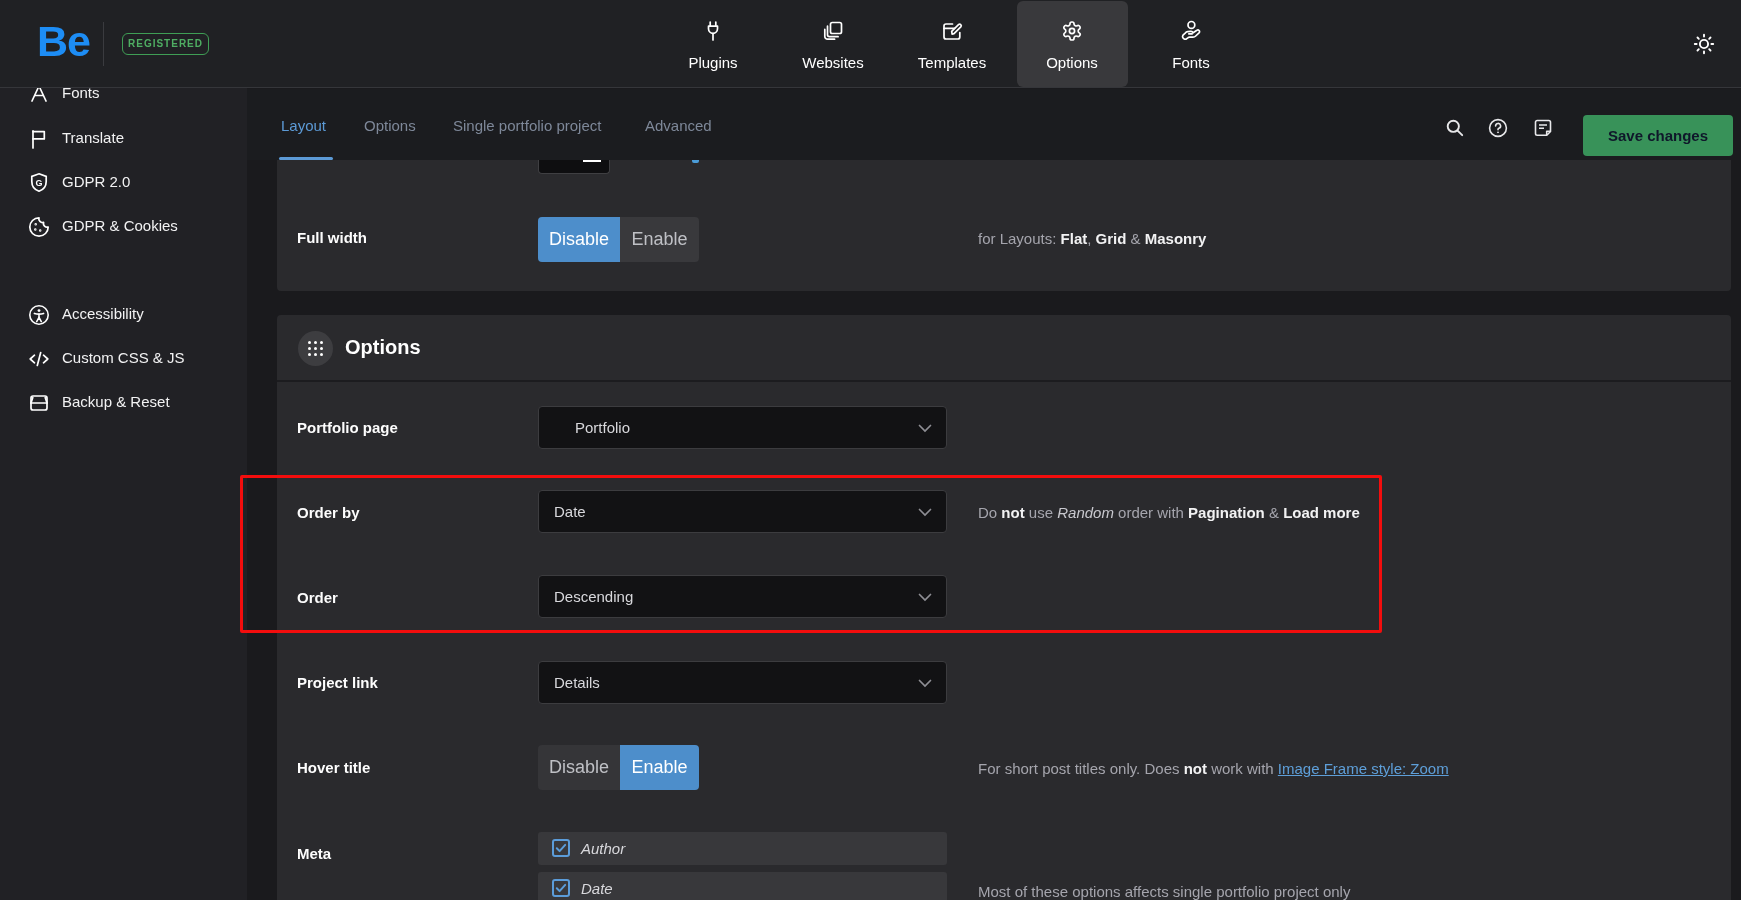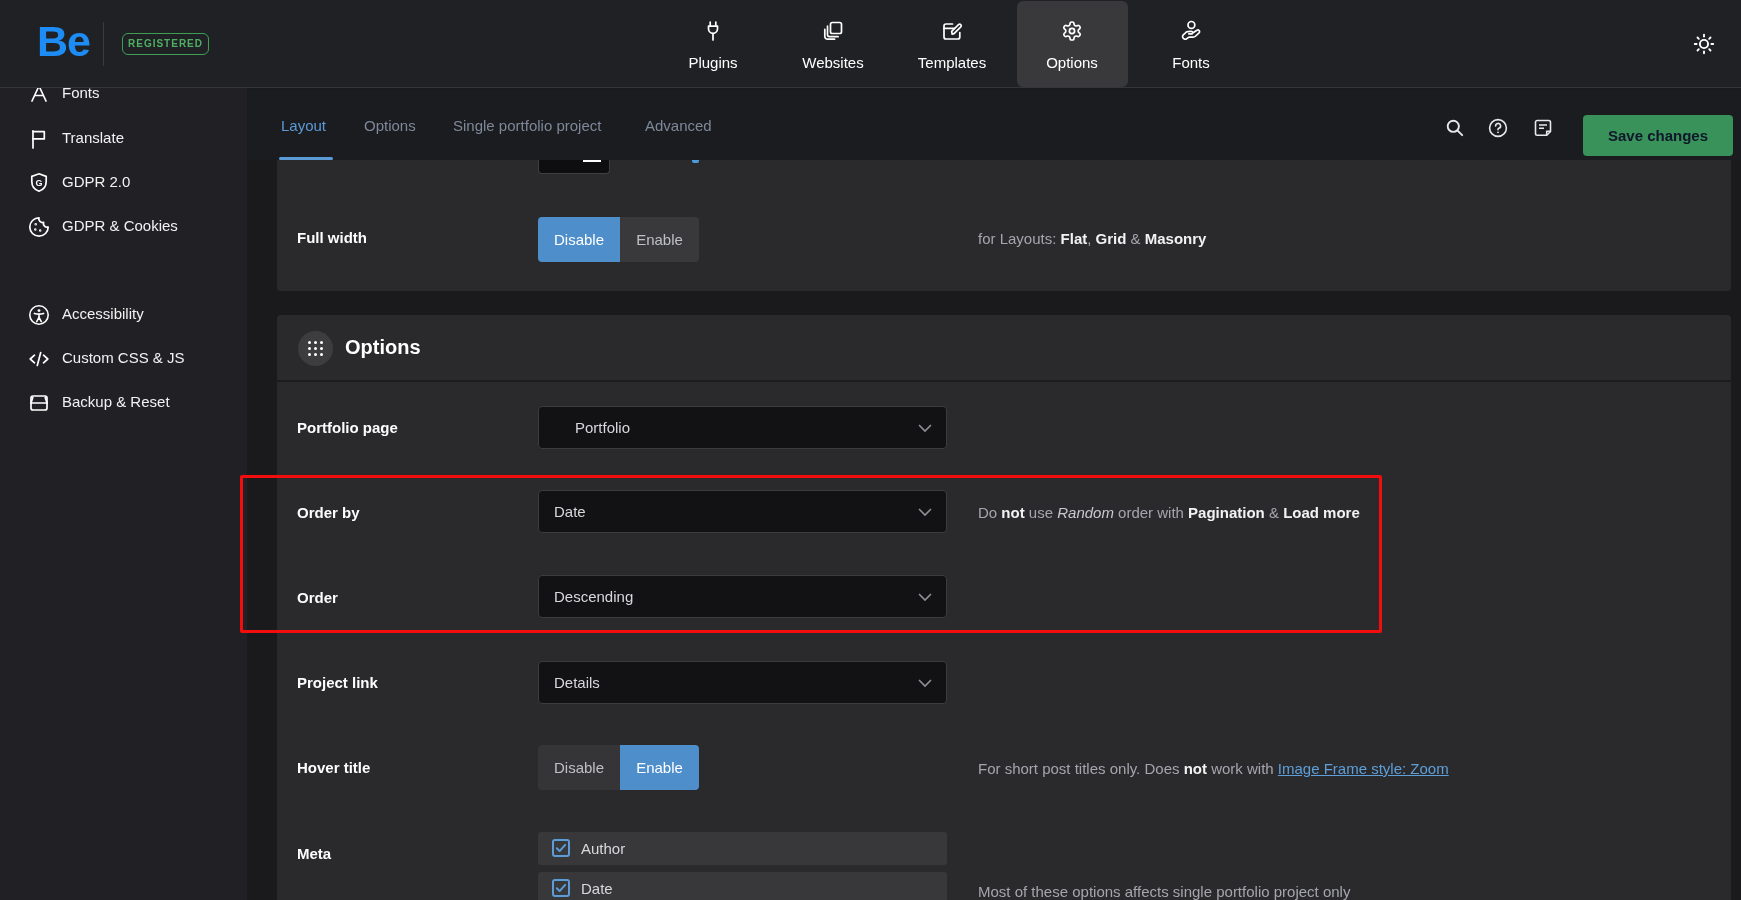--- a/index.html
+++ b/index.html
@@ -48,25 +48,25 @@
 
   .rowlabel { position:absolute; left:20px; color:#fdfdfd; font-size:15px; font-weight:bold; }
   .select { position:absolute; left:261px; width:409px; height:43px; background:#121214;
     border:1px solid #3c3c3f; border-radius:4px; color:#d8d8dc; font-size:15px; line-height:41px;
     padding-left:15px; }
   .select .chev { position:absolute; right:14px; top:17px; line-height:0; }
   .note { position:absolute; left:701px; color:#a5a5ad; font-size:15px; }
   .note b { color:#f2f2f3; }
   .toggle { position:absolute; left:261px; height:45px; border-radius:4px; overflow:hidden; }
   .tbtn { display:inline-block; height:45px; line-height:45px; text-align:center;
-    font-size:15px; float:left; }
+    font-size:18px; float:left; }
   .tbtn.on { background:#4d8ecb; color:#fff; }
   .tbtn.off { background:#39393c; color:#bfc0c5; }
   .checkrow { position:absolute; left:261px; width:409px; height:33px; background:#38383b;
-    border-radius:3px; color:#d8d8dc; font-size:15px; line-height:33px; }
+    border-radius:3px; color:#d8d8dc; font-size:15px; line-height:33px;font-style:italic; }
   .cbox { position:absolute; left:14px; top:7px; width:18px; height:18px;
     border:2px solid #5b9cd9; border-radius:3px; color:#5b9cd9; }
   .checkrow .cblabel { position:absolute; left:43px; }
 
   #redrect { position:absolute; left:240px; top:475px; width:1142px; height:158px;
     border:3px solid #f30d0d; border-radius:2px; z-index:30; }
 </style>
 </head>
 <body>
 

